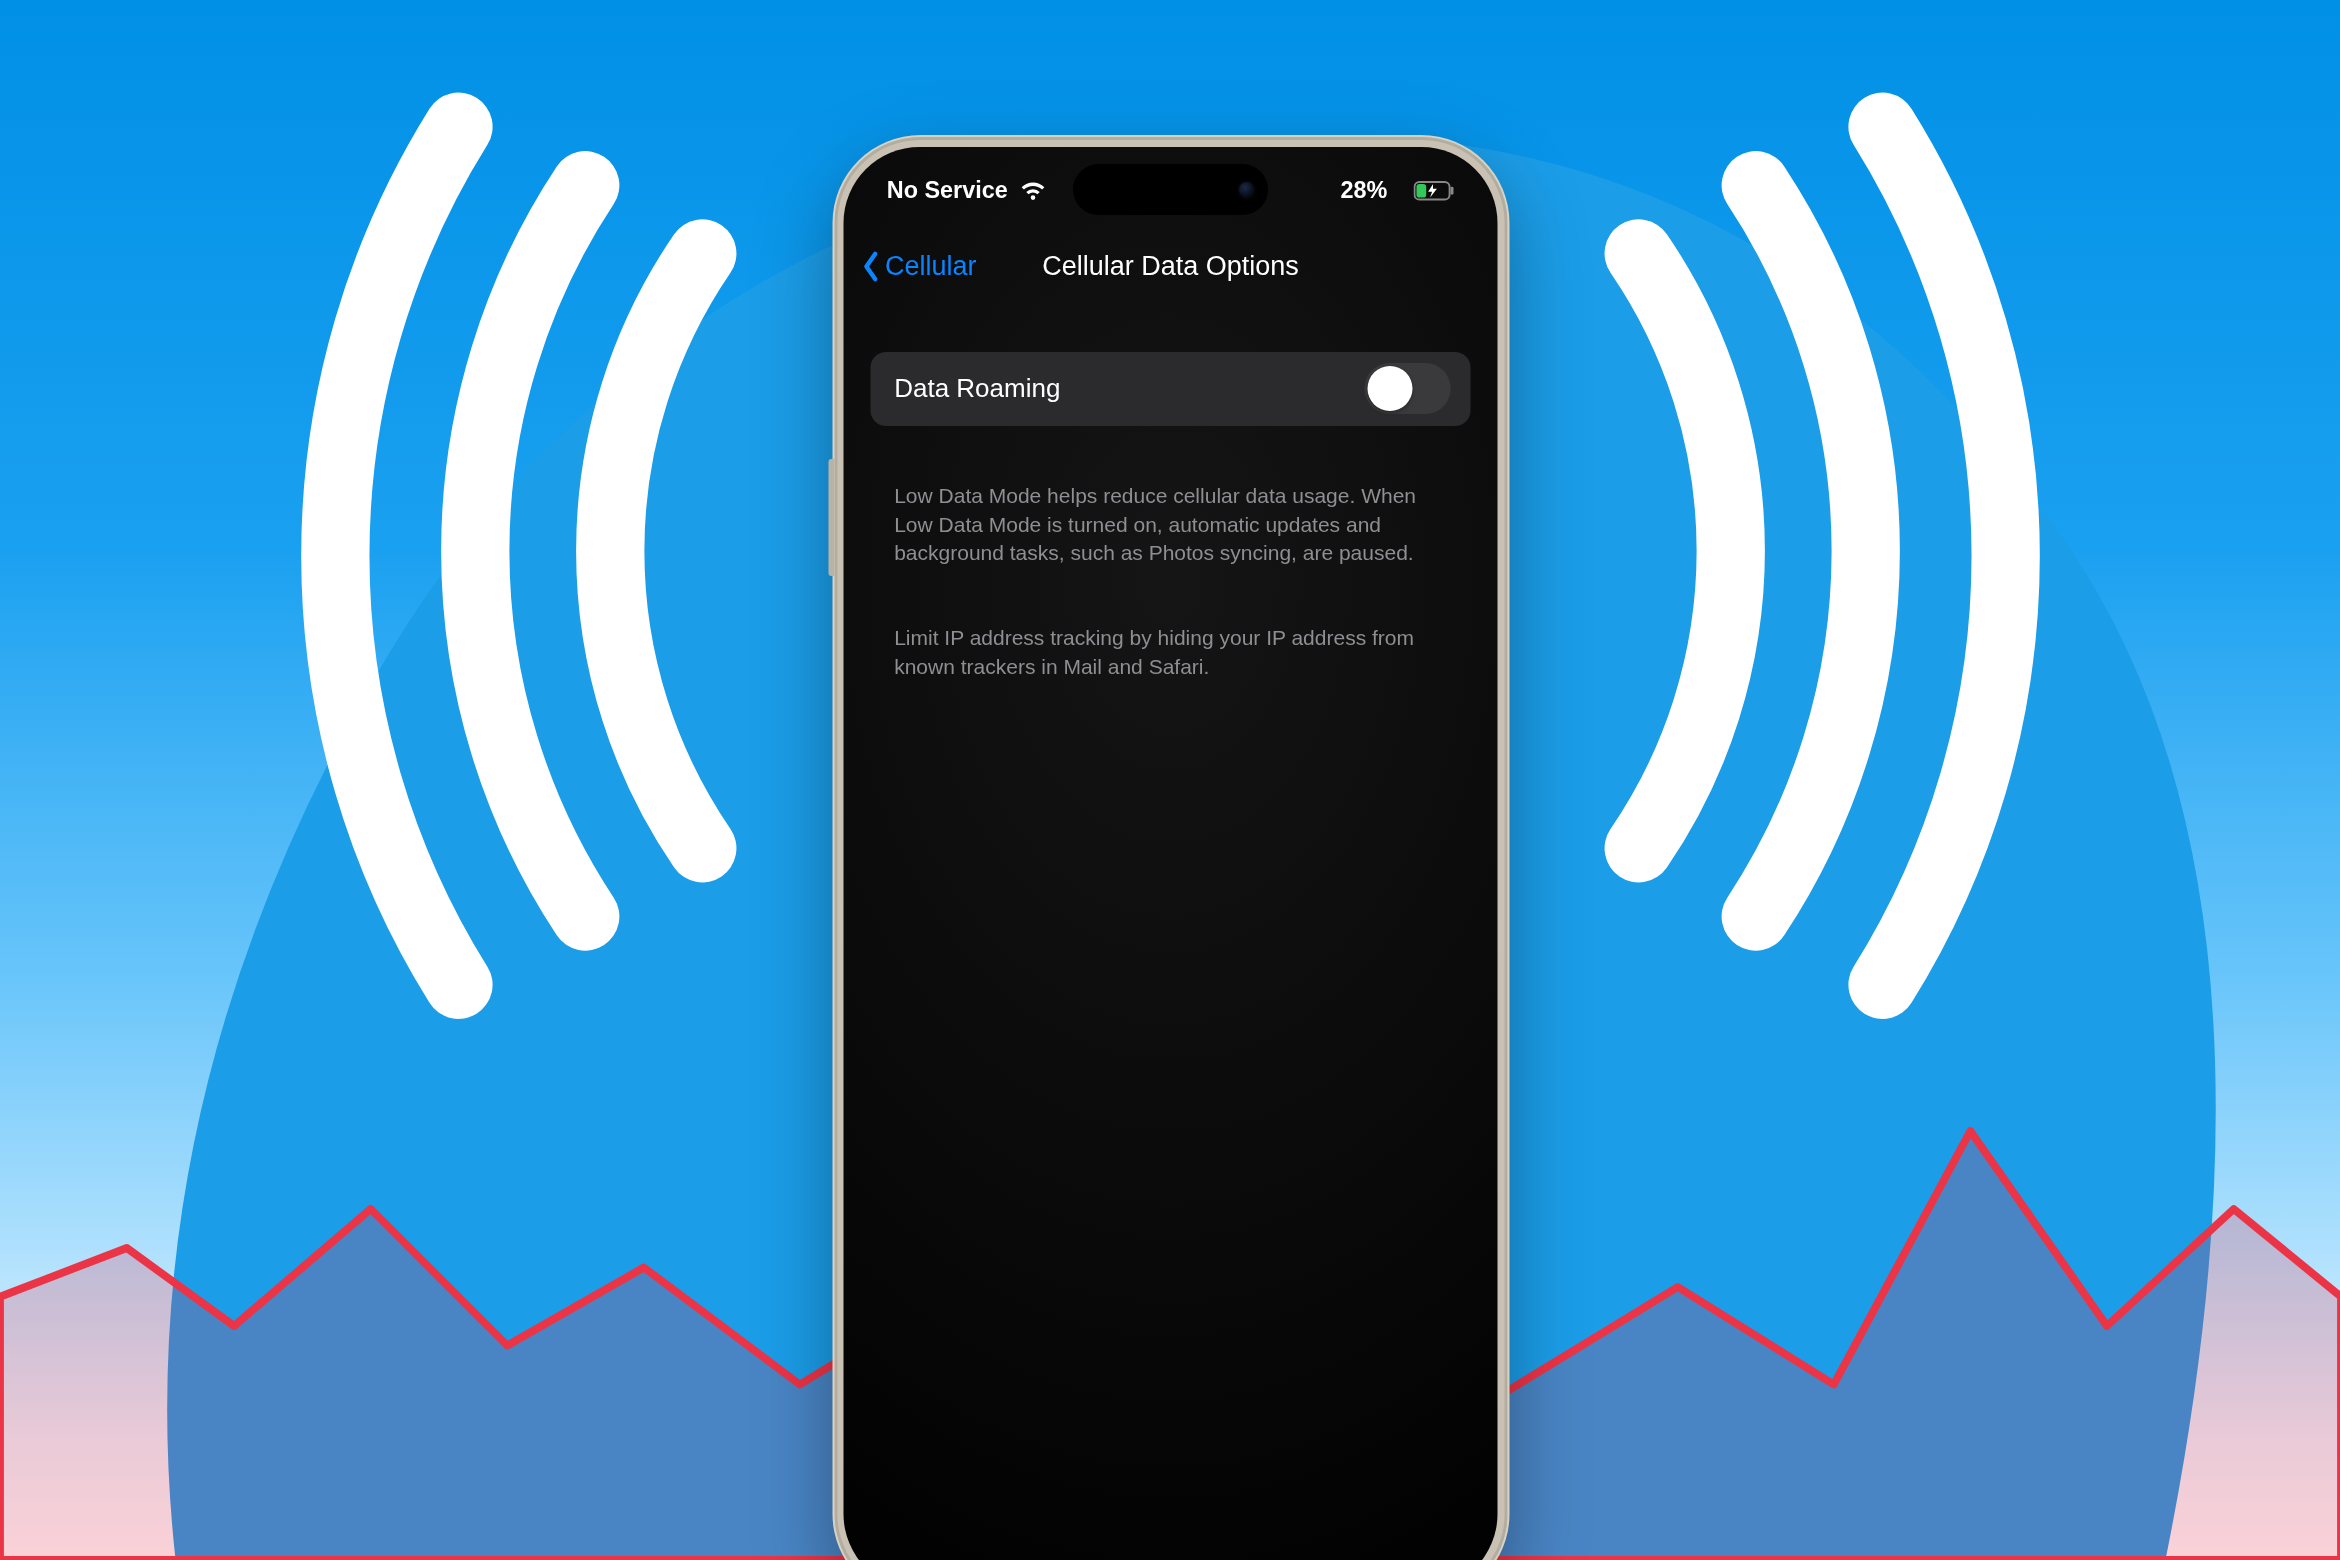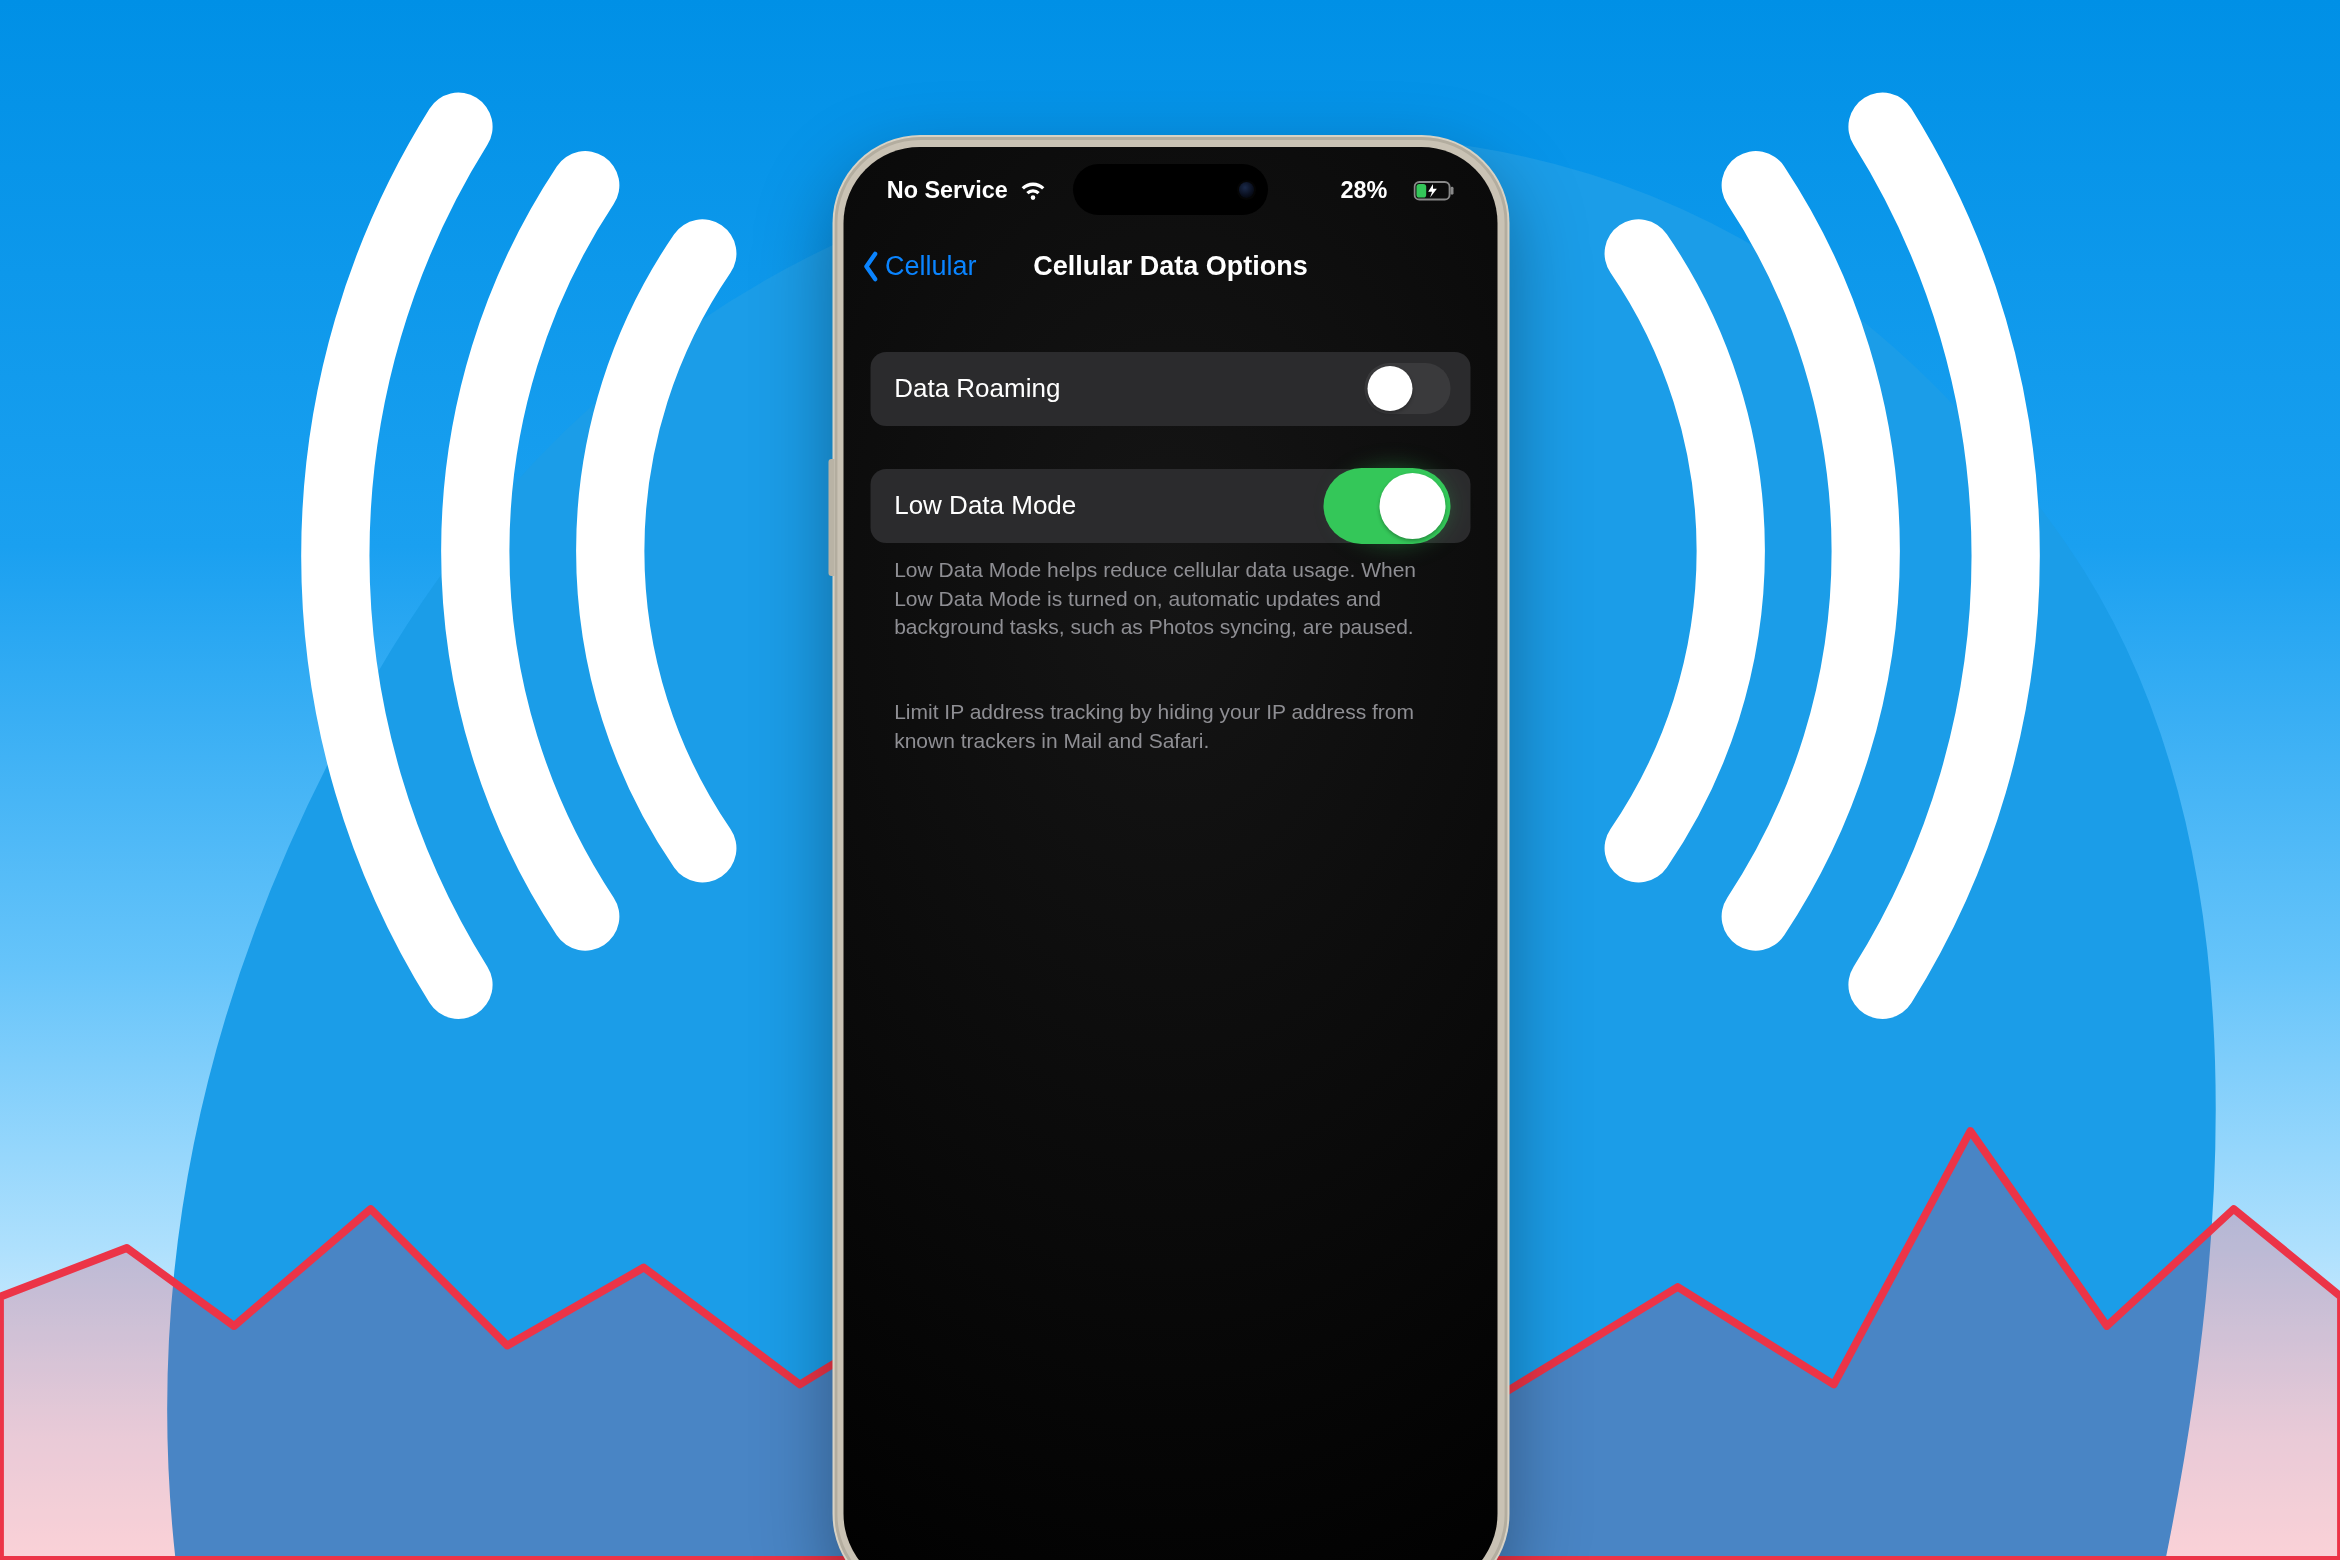--- a/index.html
+++ b/index.html
@@ -94,21 +94,21 @@
     padding: 0 17.6px;
   }
   .back {
     display:flex; align-items:center; gap:4px;
     color:#0a84ff; font-size:27px; font-weight:400;
   }
   .back .chevron { width:19.5px; height:31px; }
   .nav-title {
     position:absolute; left:0; right:0;
     text-align:center;
-    font-size:27px; font-weight:700; color:#fff;
+    font-size:27px; font-weight:400; color:#fff;
     pointer-events:none;
   }
 
   
   .settings {
     position:absolute;
     top: 205px; left: 27px; right: 27px;
   }
   .group { margin-bottom: 43px; }
   .row {
@@ -236,27 +236,20 @@
       <div class="group">
         <div class="row">
           <span>Data Roaming</span>
           <div class="switch off">
             <div class="knob"></div>
           </div>
         </div>
       </div>
 
       <div class="group highlight">
-        <div class="row" style="position:relative;">
-          <span>Low Data Mode</span>
-          <div class="glow"></div>
-          <div class="switch on big">
-            <div class="knob"></div>
-          </div>
-        </div>
         <div class="footer-text">Low Data Mode helps reduce cellular data usage. When Low Data Mode is turned on, automatic updates and background tasks, such as Photos syncing, are paused.</div>
       </div>
 
       <div class="group">
         <div class="footer-text">Limit IP address tracking by hiding your IP address from known trackers in Mail and Safari.</div>
       </div>
 
     </div>
 
   </div>

